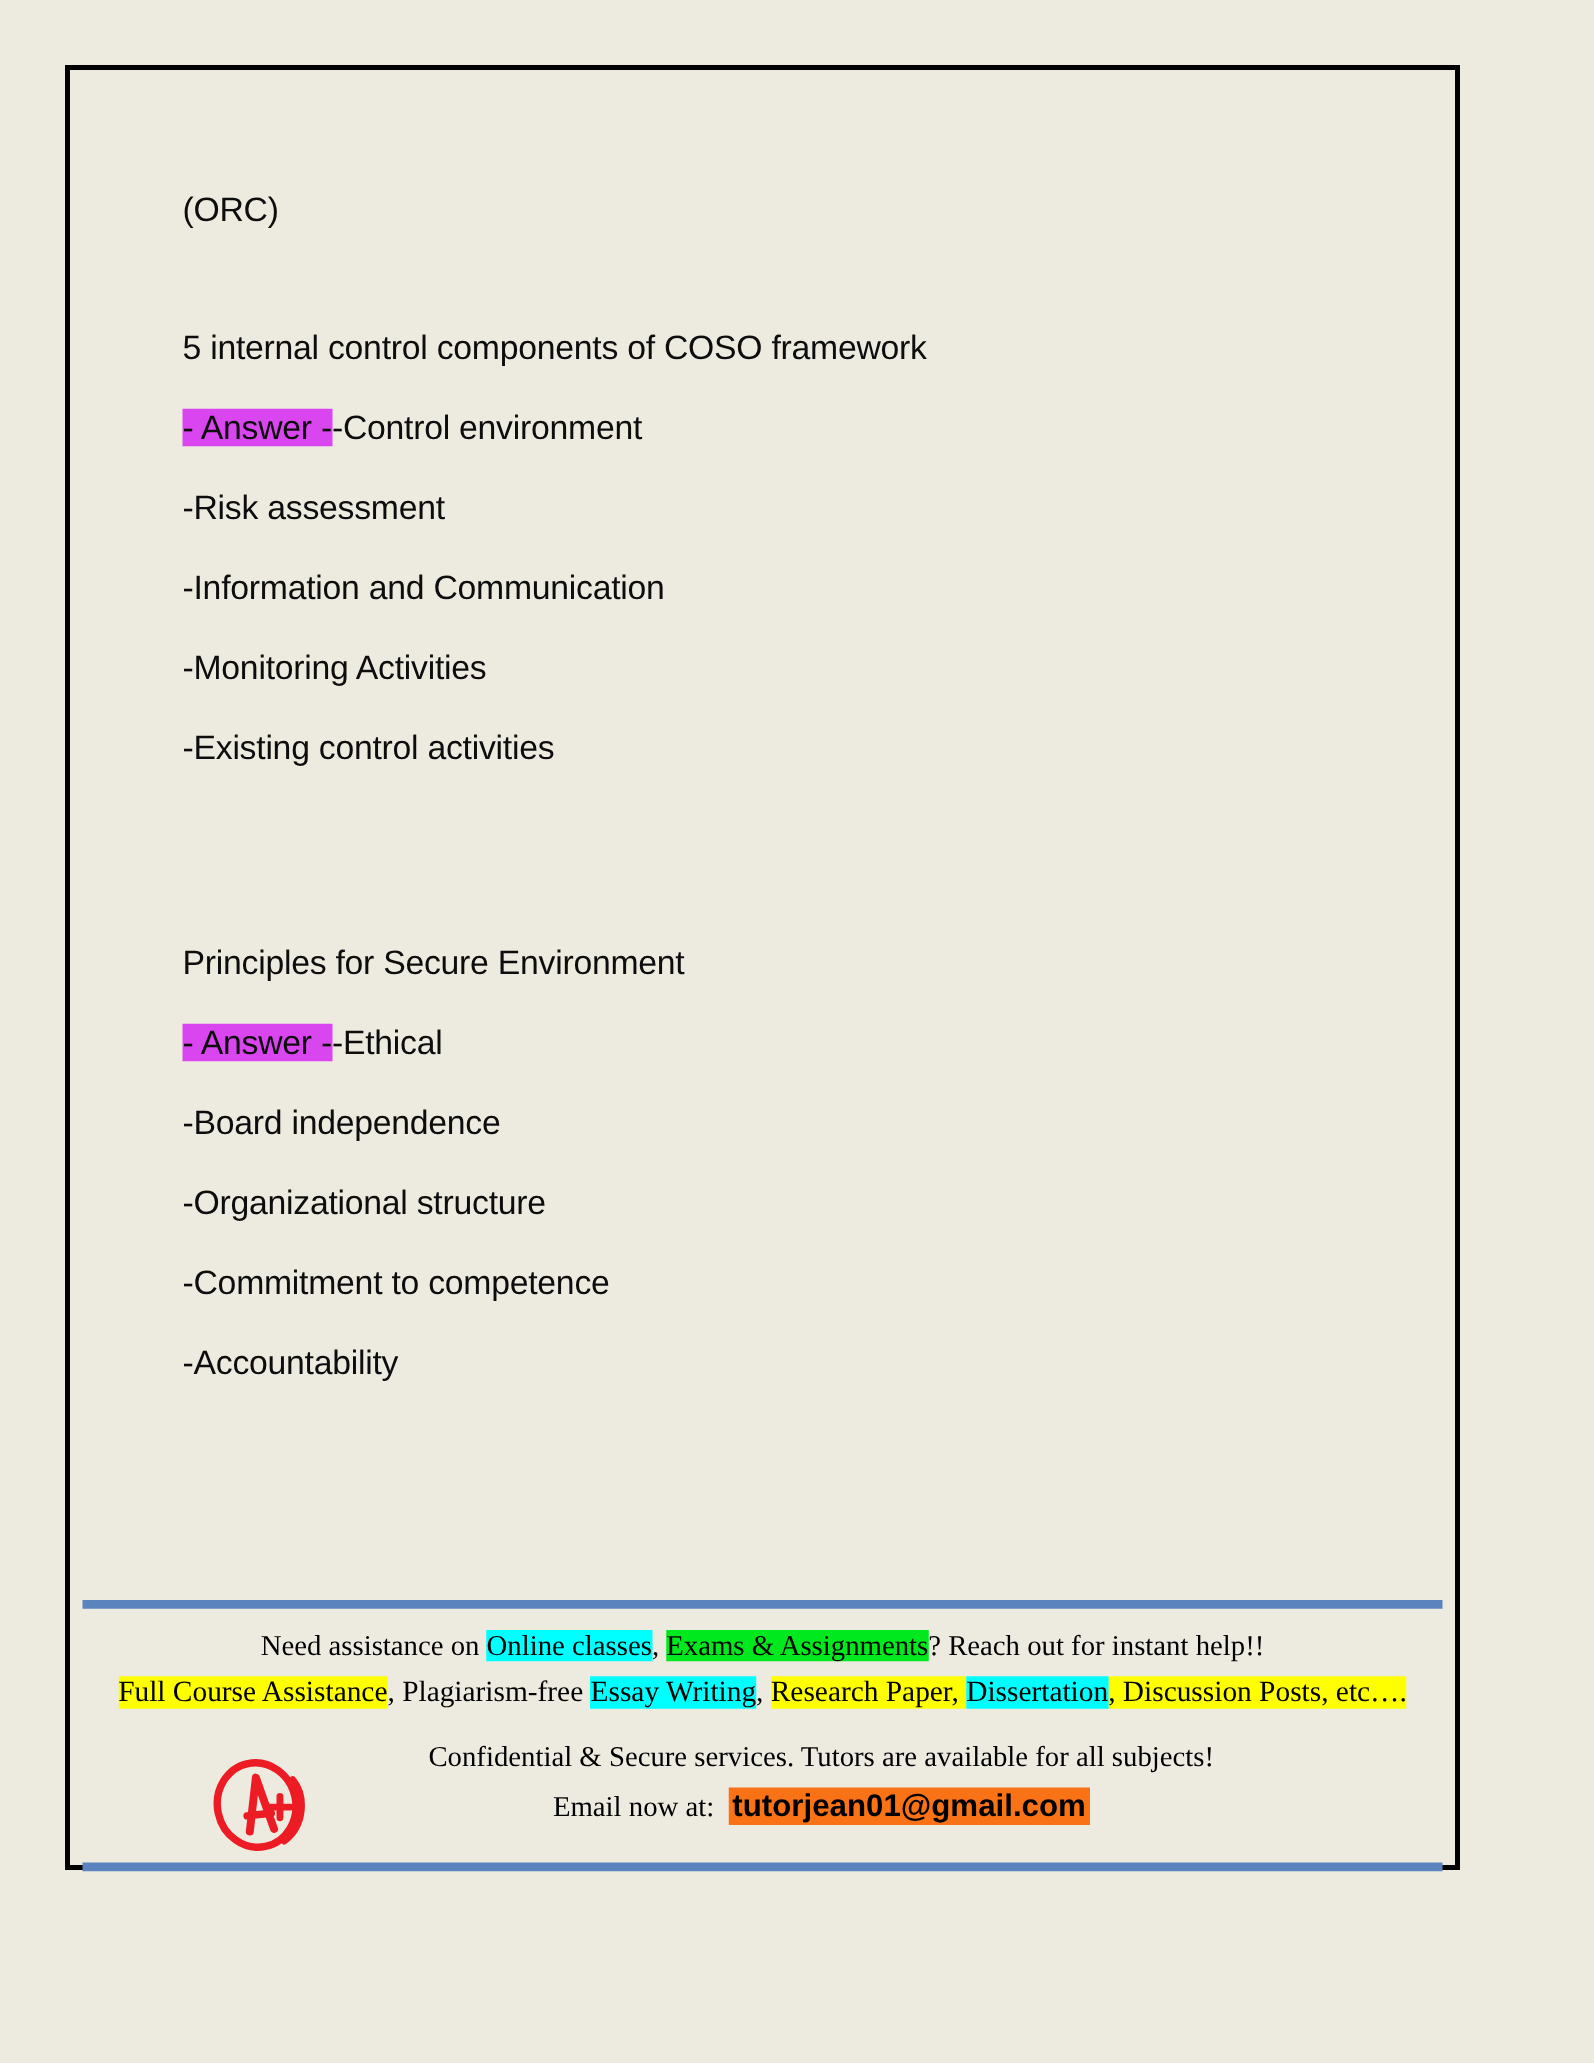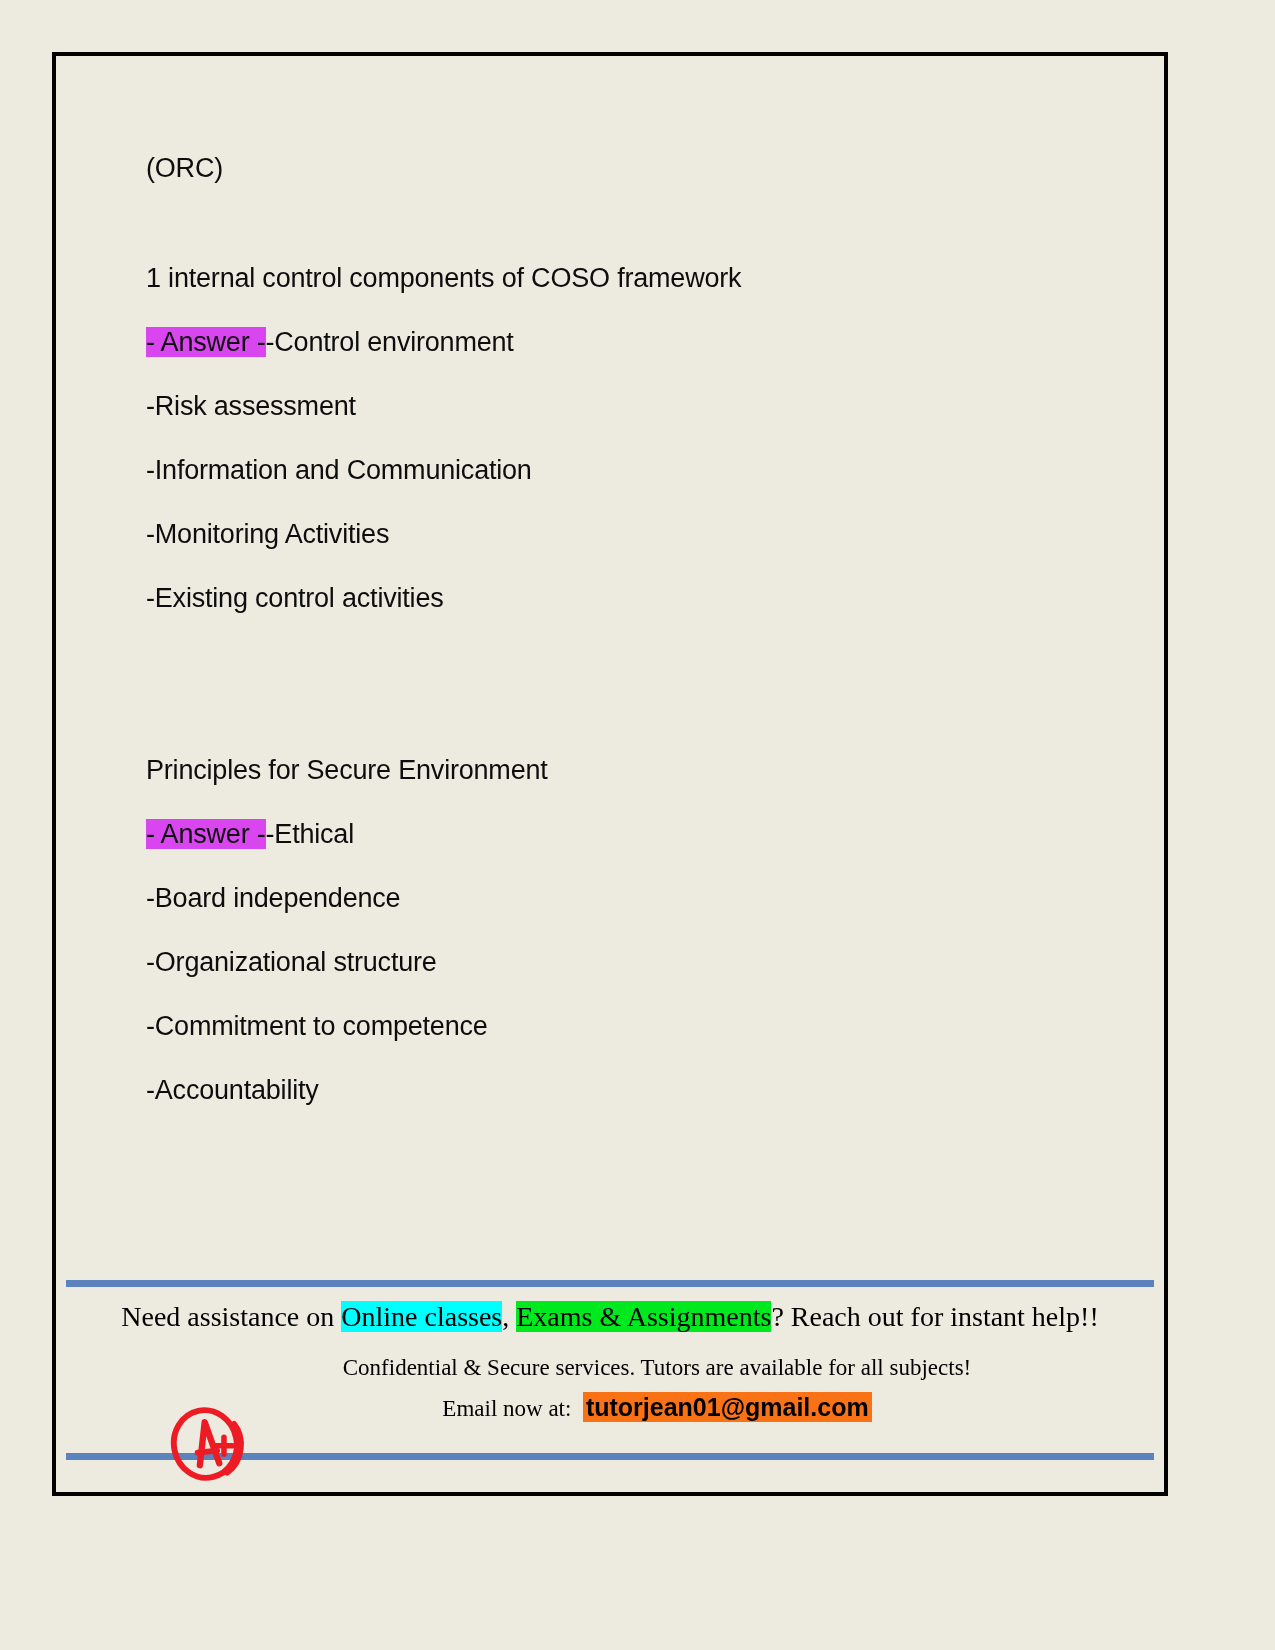--- a/index.html
+++ b/index.html
@@ -54,21 +54,21 @@
     height: 7px;
     background: #5B83BE;
     margin: 0 14px;
   }
   .footer-body {
     position: relative;
     padding: 12px 0 6px 0;
   }
   .f-line {
     font-family: "Liberation Serif", serif;
-    font-size: 28px;
+    font-size: 23px;
     line-height: 36px;
     color: #000000;
     text-align: center;
     white-space: pre;
   }
   .f-line-2 {
     font-family: "Liberation Serif", serif;
     font-size: 23.5px;
     line-height: 38px;
     color: #000000;
@@ -121,21 +121,21 @@
 </head>
 <body>
 
 <div class="page">
 
   <div class="content">
 
     <div class="line">(ORC)</div>
     <div class="spacer-sm"></div>
 
-    <div class="line">1 internal control components of COSO framework</div>
+    <div class="line">5 internal control components of COSO framework</div>
 
     <div class="line"><span class="hl-yellow">- Answer -</span><span>-Control environment</span></div>
 
     <div class="line">-Risk assessment</div>
     <div class="line">-Information and Communication</div>
     <div class="line">-Monitoring Activities</div>
     <div class="line">-Existing control activities</div>
 
     <div class="spacer-md"></div>
 
@@ -155,20 +155,21 @@
 </div>
 
 <div class="footer">
 
   <div class="rule"></div>
 
   <div class="footer-body">
 
     <div class="f-line"><span>Need assistance on </span><span class="hl-cyan">Online classes</span><span>, </span><span class="hl-green">Exams &amp; Assignments</span><span>? Reach out for instant help!!</span></div>
 
+    <div class="f-line-2"><span class="hl-yel">Full Course Assistance</span><span>, Plagiarism-free </span><span class="hl-cyan">Essay Writing</span><span>, </span><span class="hl-yel">Research Paper, </span><span class="hl-cyan">Dissertation</span><span class="hl-yel">, Discussion Posts, etc….</span></div>
 
     <div class="logo">
       <svg viewBox="0 0 100 92" width="86" height="78" xmlns="http://www.w3.org/2000/svg">
         <ellipse cx="48" cy="46" rx="37" ry="40" fill="none" stroke="#ED1C24" stroke-width="7" transform="rotate(-12 48 46)"></ellipse>
         <path d="M 82 22 C 95 38 93 66 74 80" fill="none" stroke="#ED1C24" stroke-width="6.5" stroke-linecap="round"></path>
         <path d="M 39 70 L 50 20 L 62 70" fill="none" stroke="#ED1C24" stroke-width="7.5" stroke-linecap="round" stroke-linejoin="round" transform="rotate(-6 50 46)"></path>
         <path d="M 38 55 L 61 55" fill="none" stroke="#ED1C24" stroke-width="7" stroke-linecap="round" transform="rotate(-6 50 46)"></path>
         <path d="M 70 38 L 70 58" fill="none" stroke="#ED1C24" stroke-width="6.5" stroke-linecap="round"></path>
         <path d="M 60 48 L 80 48" fill="none" stroke="#ED1C24" stroke-width="6.5" stroke-linecap="round"></path>
       </svg>

